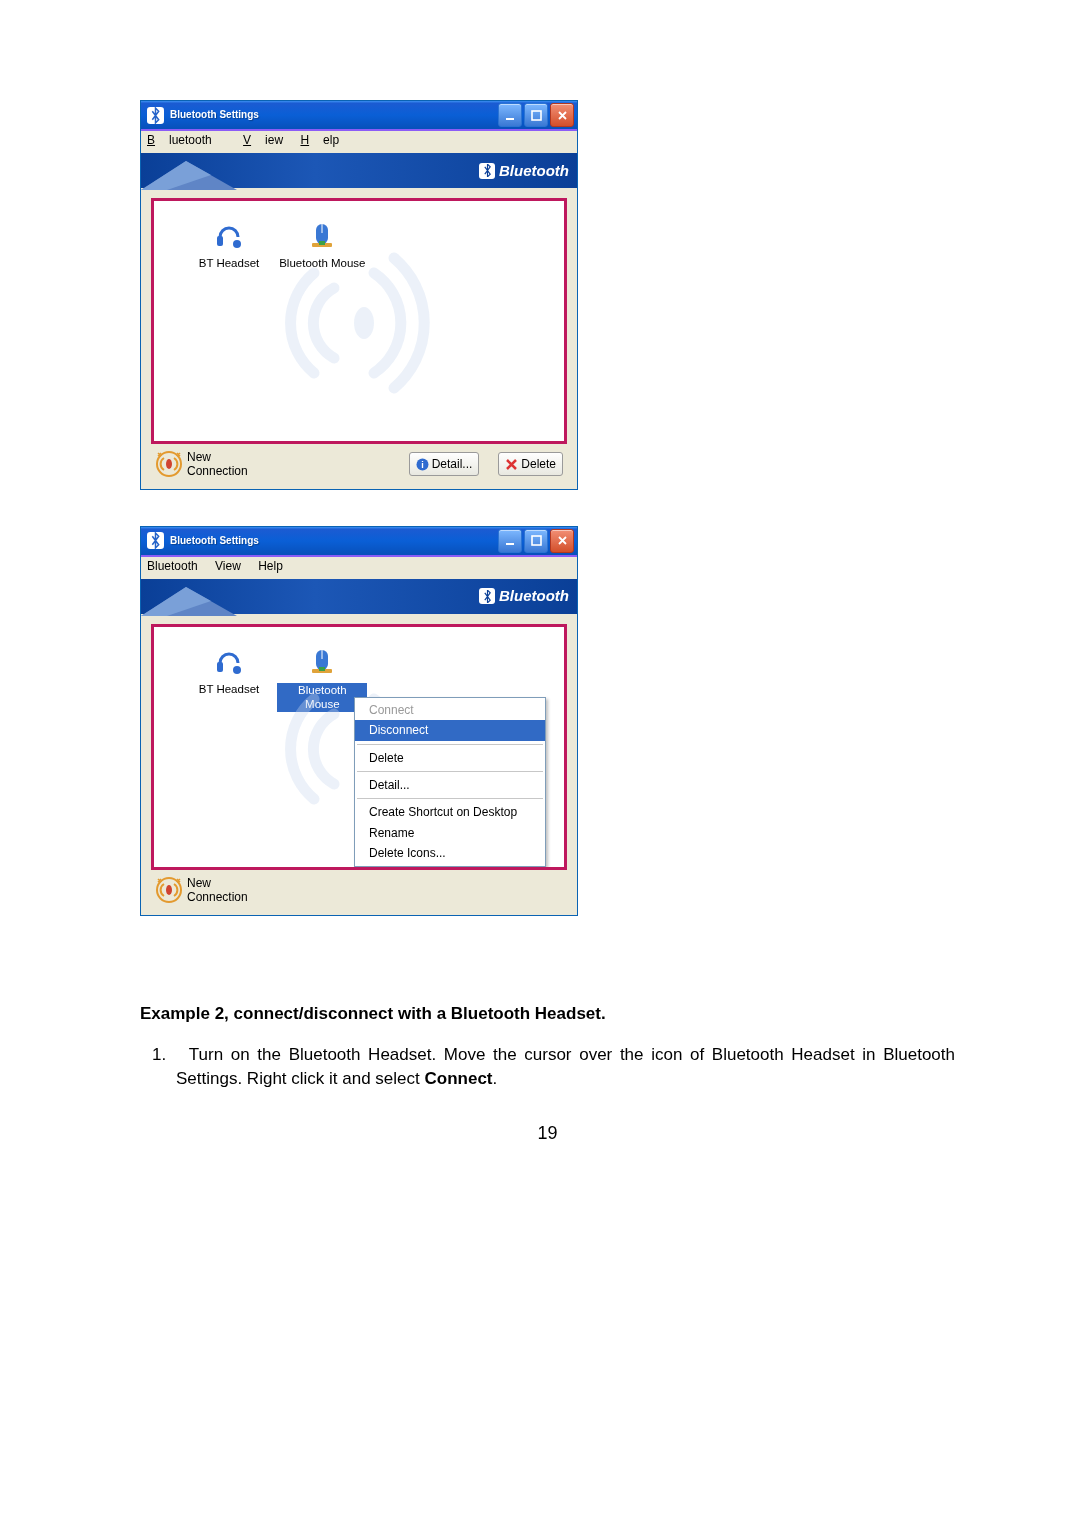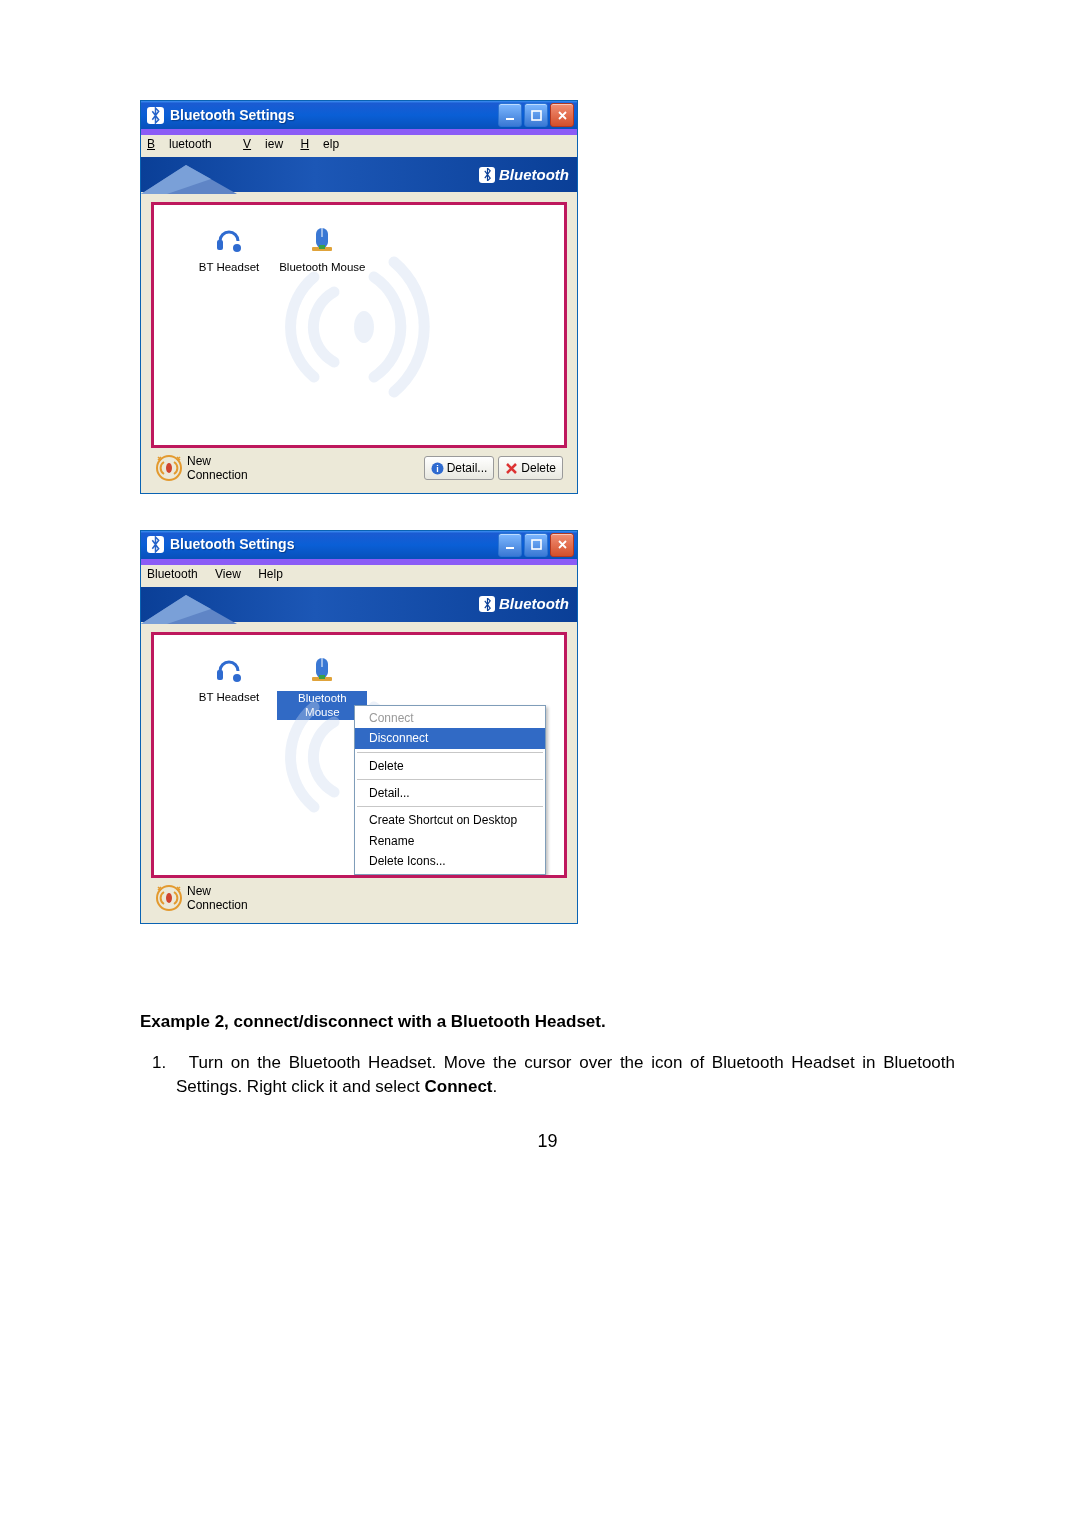--- a/index.html
+++ b/index.html
@@ -25,21 +25,21 @@
     line-height: 1.2;
   }
   .titlebar {
     height: 28px;
     background: linear-gradient(to bottom,#3b90f3 0%, #1b5bd2 8%, #0a5fd6 50%, #0850ba 100%);
     display: flex;
     align-items: center;
     color: #fff;
     padding: 0 3px 0 6px;
     font-weight: bold;
-    font-size: 14px;
+    font-size: 10px;
   }
   .titlebar .app-icon {
     width: 17px; height: 17px;
     margin-right: 6px;
     display: inline-flex; align-items: center; justify-content: center;
   }
   .titlebar .title { flex: 1; text-shadow: 1px 1px 1px rgba(0,0,0,.3); }
   .winbtn {
     width: 22px; height: 22px;
     margin-left: 2px;
@@ -48,21 +48,21 @@
     display: inline-flex; align-items: center; justify-content: center;
     background: linear-gradient(to bottom,#7db8ff,#3a78d4);
     box-shadow: inset 0 1px 0 rgba(255,255,255,.5);
   }
   .winbtn.close { background: linear-gradient(to bottom,#f28f75,#d34f2a); border-color:#b33820; }
   .winbtn svg { width: 11px; height: 11px; }
 
   .menubar {
     height: 20px;
     background: #ece9d8;
-    border-top: 6px solid #8b5cf6;
+    border-top: 2px solid #8b5cf6;
     padding: 2px 6px 0 6px;
     color: #000;
   }
   .menubar span { margin-right: 14px; }
   .menubar .mnem { text-decoration: underline; }
 
   .banner {
     height: 35px;
     background: linear-gradient(to right,#0a3f97 0%, #1c57b6 40%, #0a3f97 100%);
     color: #fff;
@@ -105,21 +105,21 @@
     padding: 4px 0;
   }
   .device .icon { margin: 0 auto 4px auto; width: 34px; height: 34px; display:flex;align-items:center;justify-content:center;}
   .device .lbl { font-size: 11.5px; }
   .device.selected .lbl { background:#316ac5; color:#fff; padding:1px 2px; display:inline-block; }
 
   .toolbar {
     display: flex;
     align-items: center;
     padding: 6px 4px 0 4px;
-    gap: 4px;
+    gap: 19px;
   }
   .newconn {
     display: flex; align-items: center; gap: 4px;
     font-size: 12px; color:#000;
   }
   .tool-spacer { flex: 1; }
   .xpbtn {
     height: 22px;
     border: 1px solid #9a9a9a;
     background: linear-gradient(to bottom,#fff,#e8e8e0);

